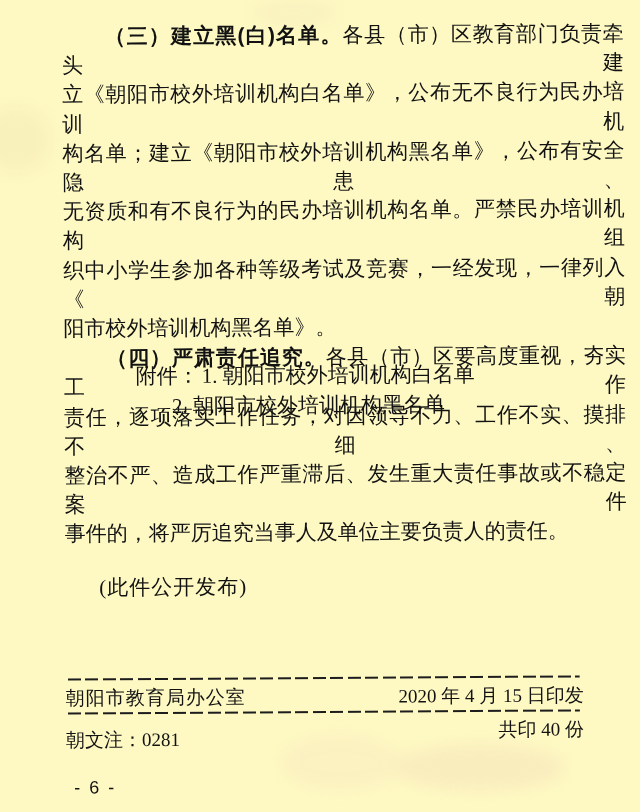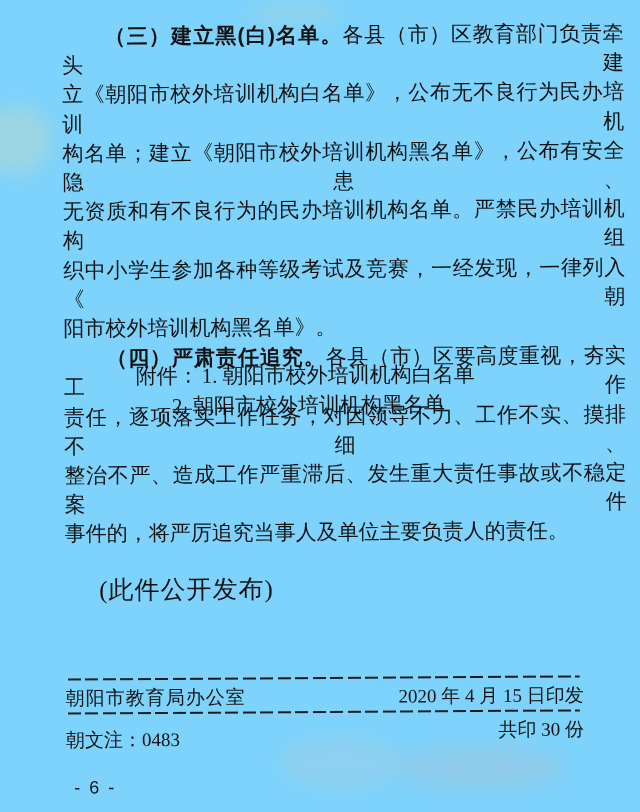--- a/index.html
+++ b/index.html
@@ -1,20 +1,20 @@
 <!DOCTYPE html>
 <html><head>
 <meta charset="utf-8">
 <style>
   html,body{margin:0;padding:0;background:#e8e8e8;}
   .page{
     position:relative;
     width:640px;height:812px;
     margin:0 auto;
-    background:#7dd3fc;
+    background:#fef9c3;
     overflow:hidden;
     font-family:"Liberation Serif","DejaVu Serif",serif;
     color:#121212;
   }
   .content{position:absolute;inset:0;transform:rotate(-0.35deg);transform-origin:50% 50%;}
 
   
   .smudge{position:absolute;border-radius:50%;filter:blur(9px);pointer-events:none;}
   .smudge.s1{left:-18px;top:105px;width:70px;height:70px;background:rgba(236,222,168,.28);}
   .smudge.s2{left:395px;top:745px;width:170px;height:45px;background:rgba(228,176,165,.18);}
@@ -33,21 +33,21 @@
   .indent{display:inline-block;width:42px;}
   .hd{font-family:"Liberation Sans","DejaVu Sans",sans-serif;font-weight:700;letter-spacing:.5px;}
 
   
   .attachments{position:absolute;left:106px;top:360px;font-size:21px;line-height:30px;}
   .att-row{display:flex;}
   .att-label{display:inline-block;width:66px;margin-left:30px;}
   .att-spacer{display:inline-block;width:66px;}
 
   
-  .release-note{position:absolute;left:98px;top:572px;font-size:25px;letter-spacing:1px;}
+  .release-note{position:absolute;left:98px;top:572px;font-size:21px;letter-spacing:1px;}
 
   
   .rule{
     position:absolute;left:66px;width:512px;height:2.4px;
     background:repeating-linear-gradient(90deg,#1d1d1d 0 13px,rgba(0,0,0,0) 13px 17.5px);
   }
   .rule.r1{top:677px;}
   .rule.r2{top:711px;}
   .footer-row{position:absolute;left:64px;width:518px;display:flex;justify-content:space-between;font-size:19px;}
   .footer-row.f1{top:684px;}
@@ -96,20 +96,20 @@
 
     <div class="release-note">(此件公开发布)</div>
 
     <div class="rule r1"></div>
     <div class="footer-row f1">
       <span class="office">朝阳市教育局办公室</span>
       <span>2020 年 4 月 15 日印发</span>
     </div>
     <div class="rule r2"></div>
     <div class="footer-row f2">
-      <span class="left">朝文注：0483</span>
-      <span class="right">共印 30 份</span>
+      <span class="left">朝文注：0281</span>
+      <span class="right">共印 40 份</span>
     </div>
 
     <div class="page-num">- 6 -</div>
 
   </div>
 </div>
 
 </body></html>

